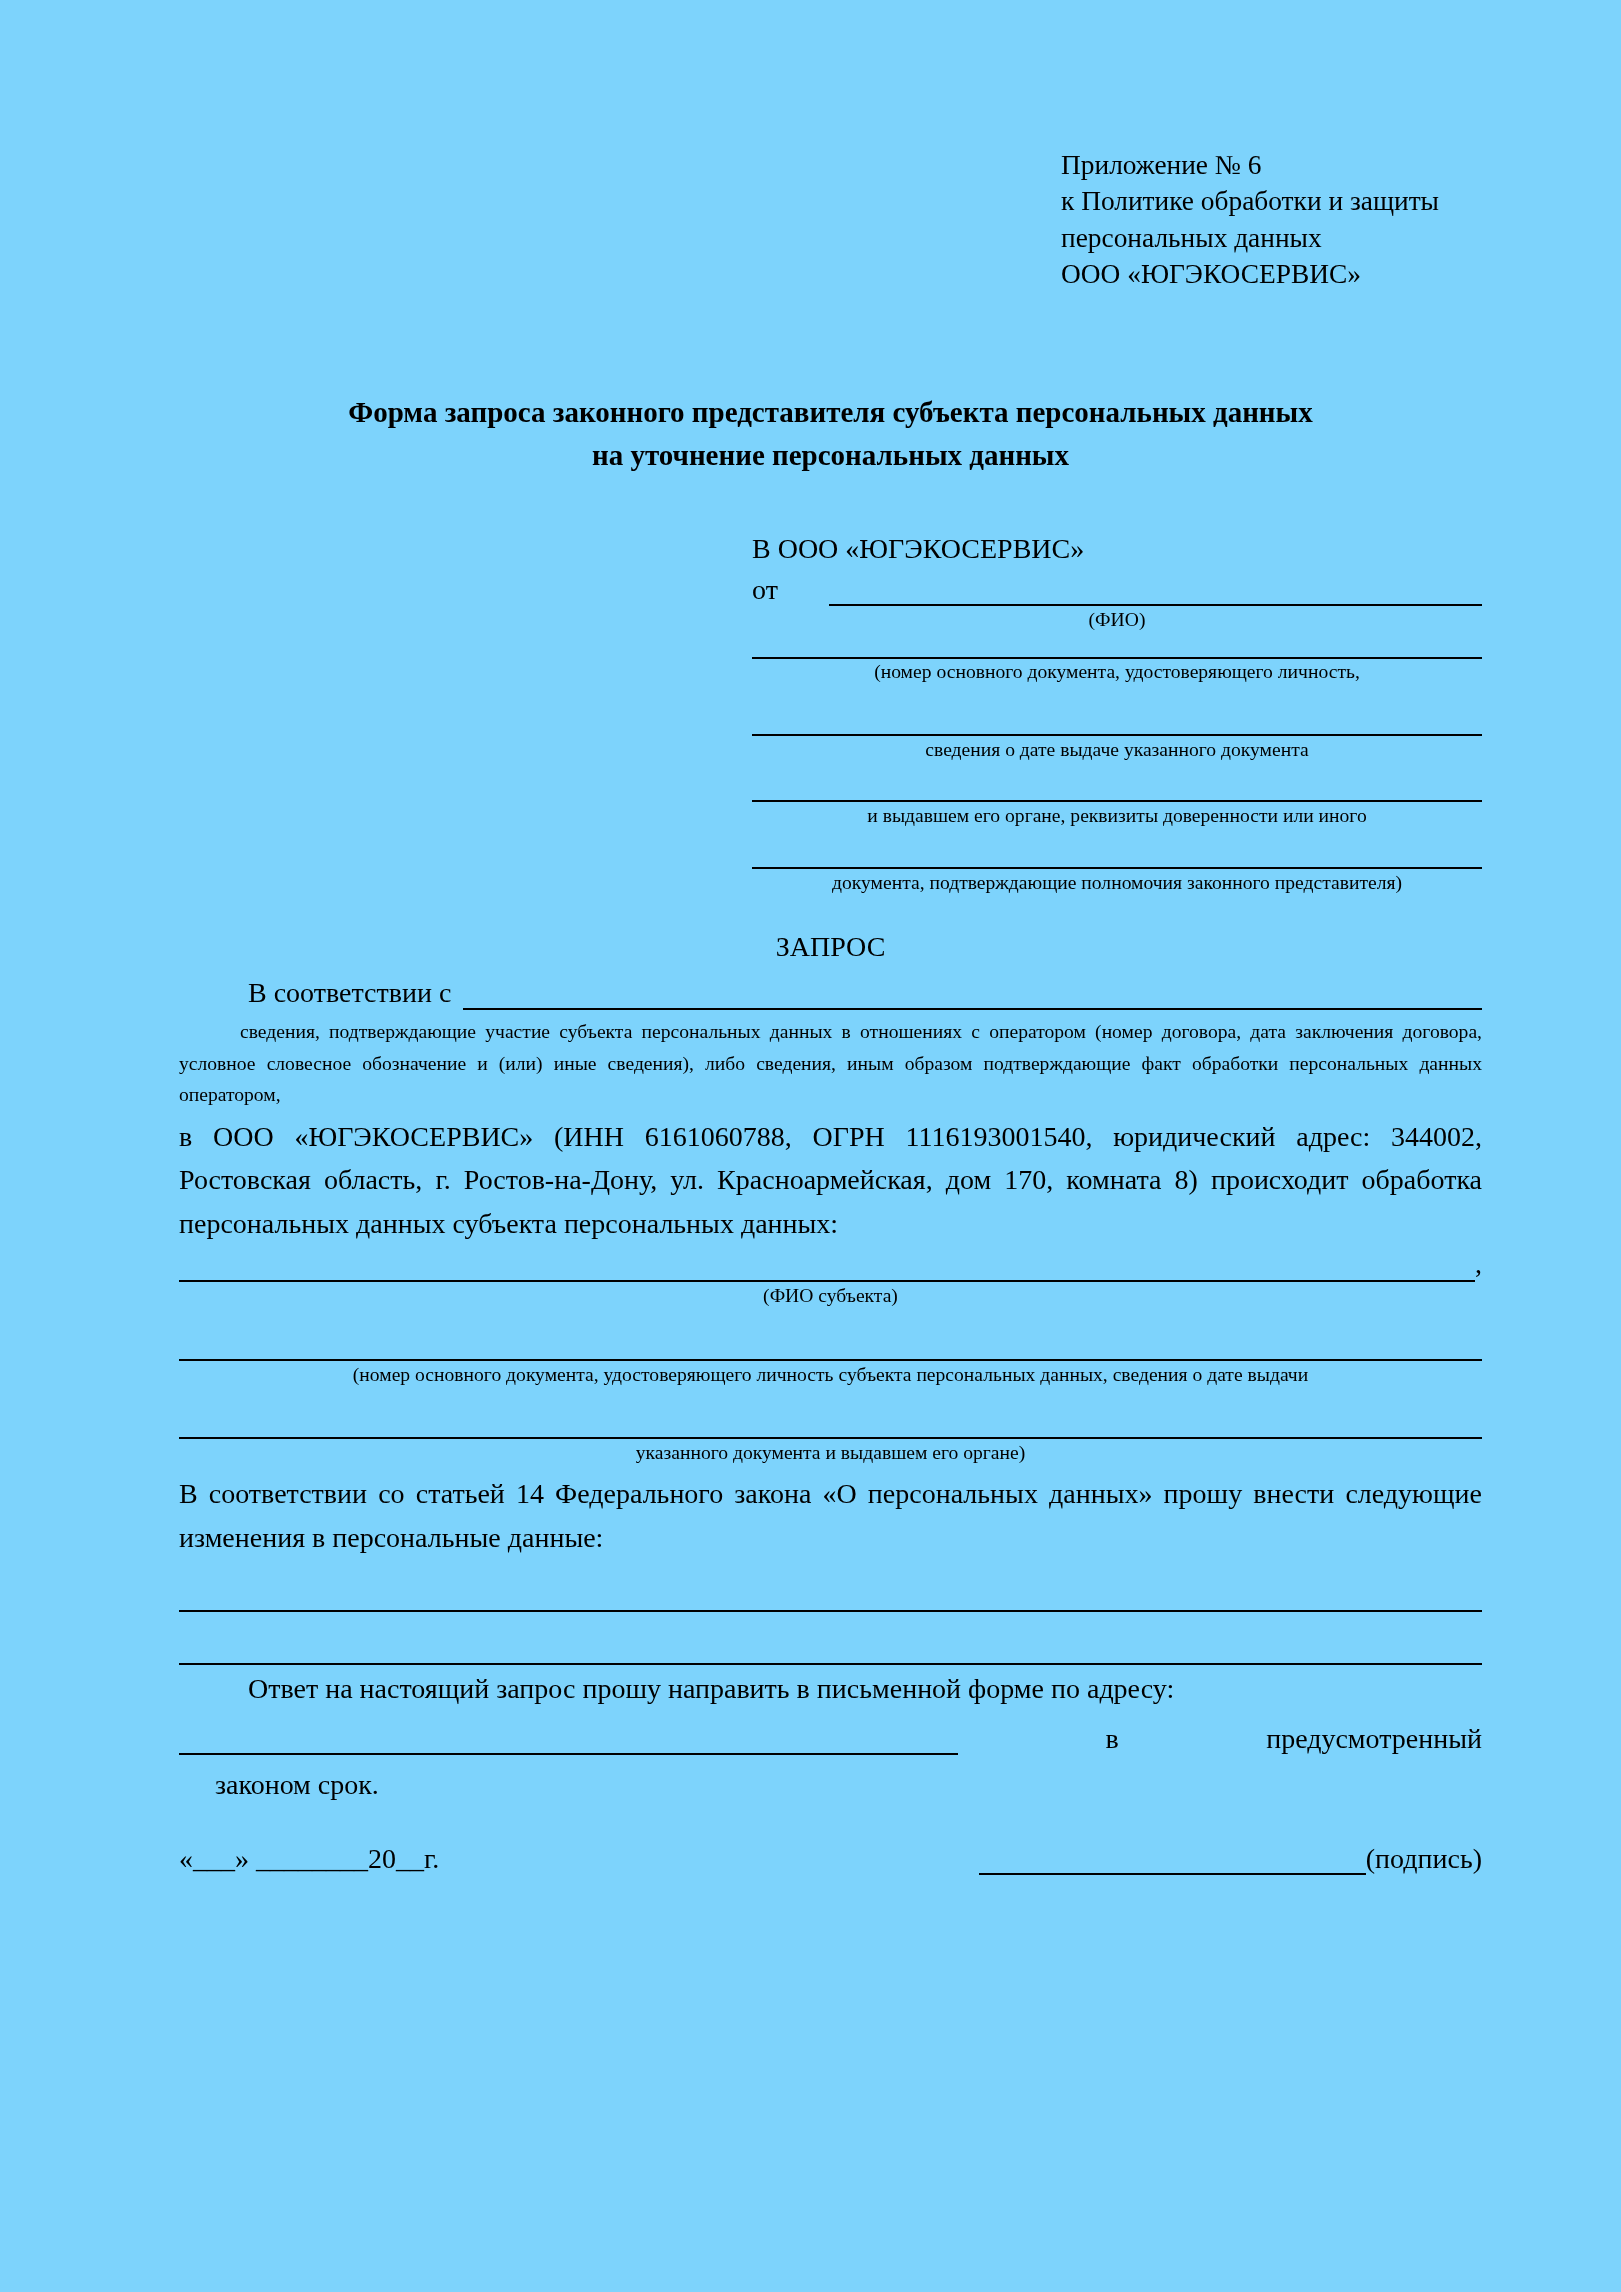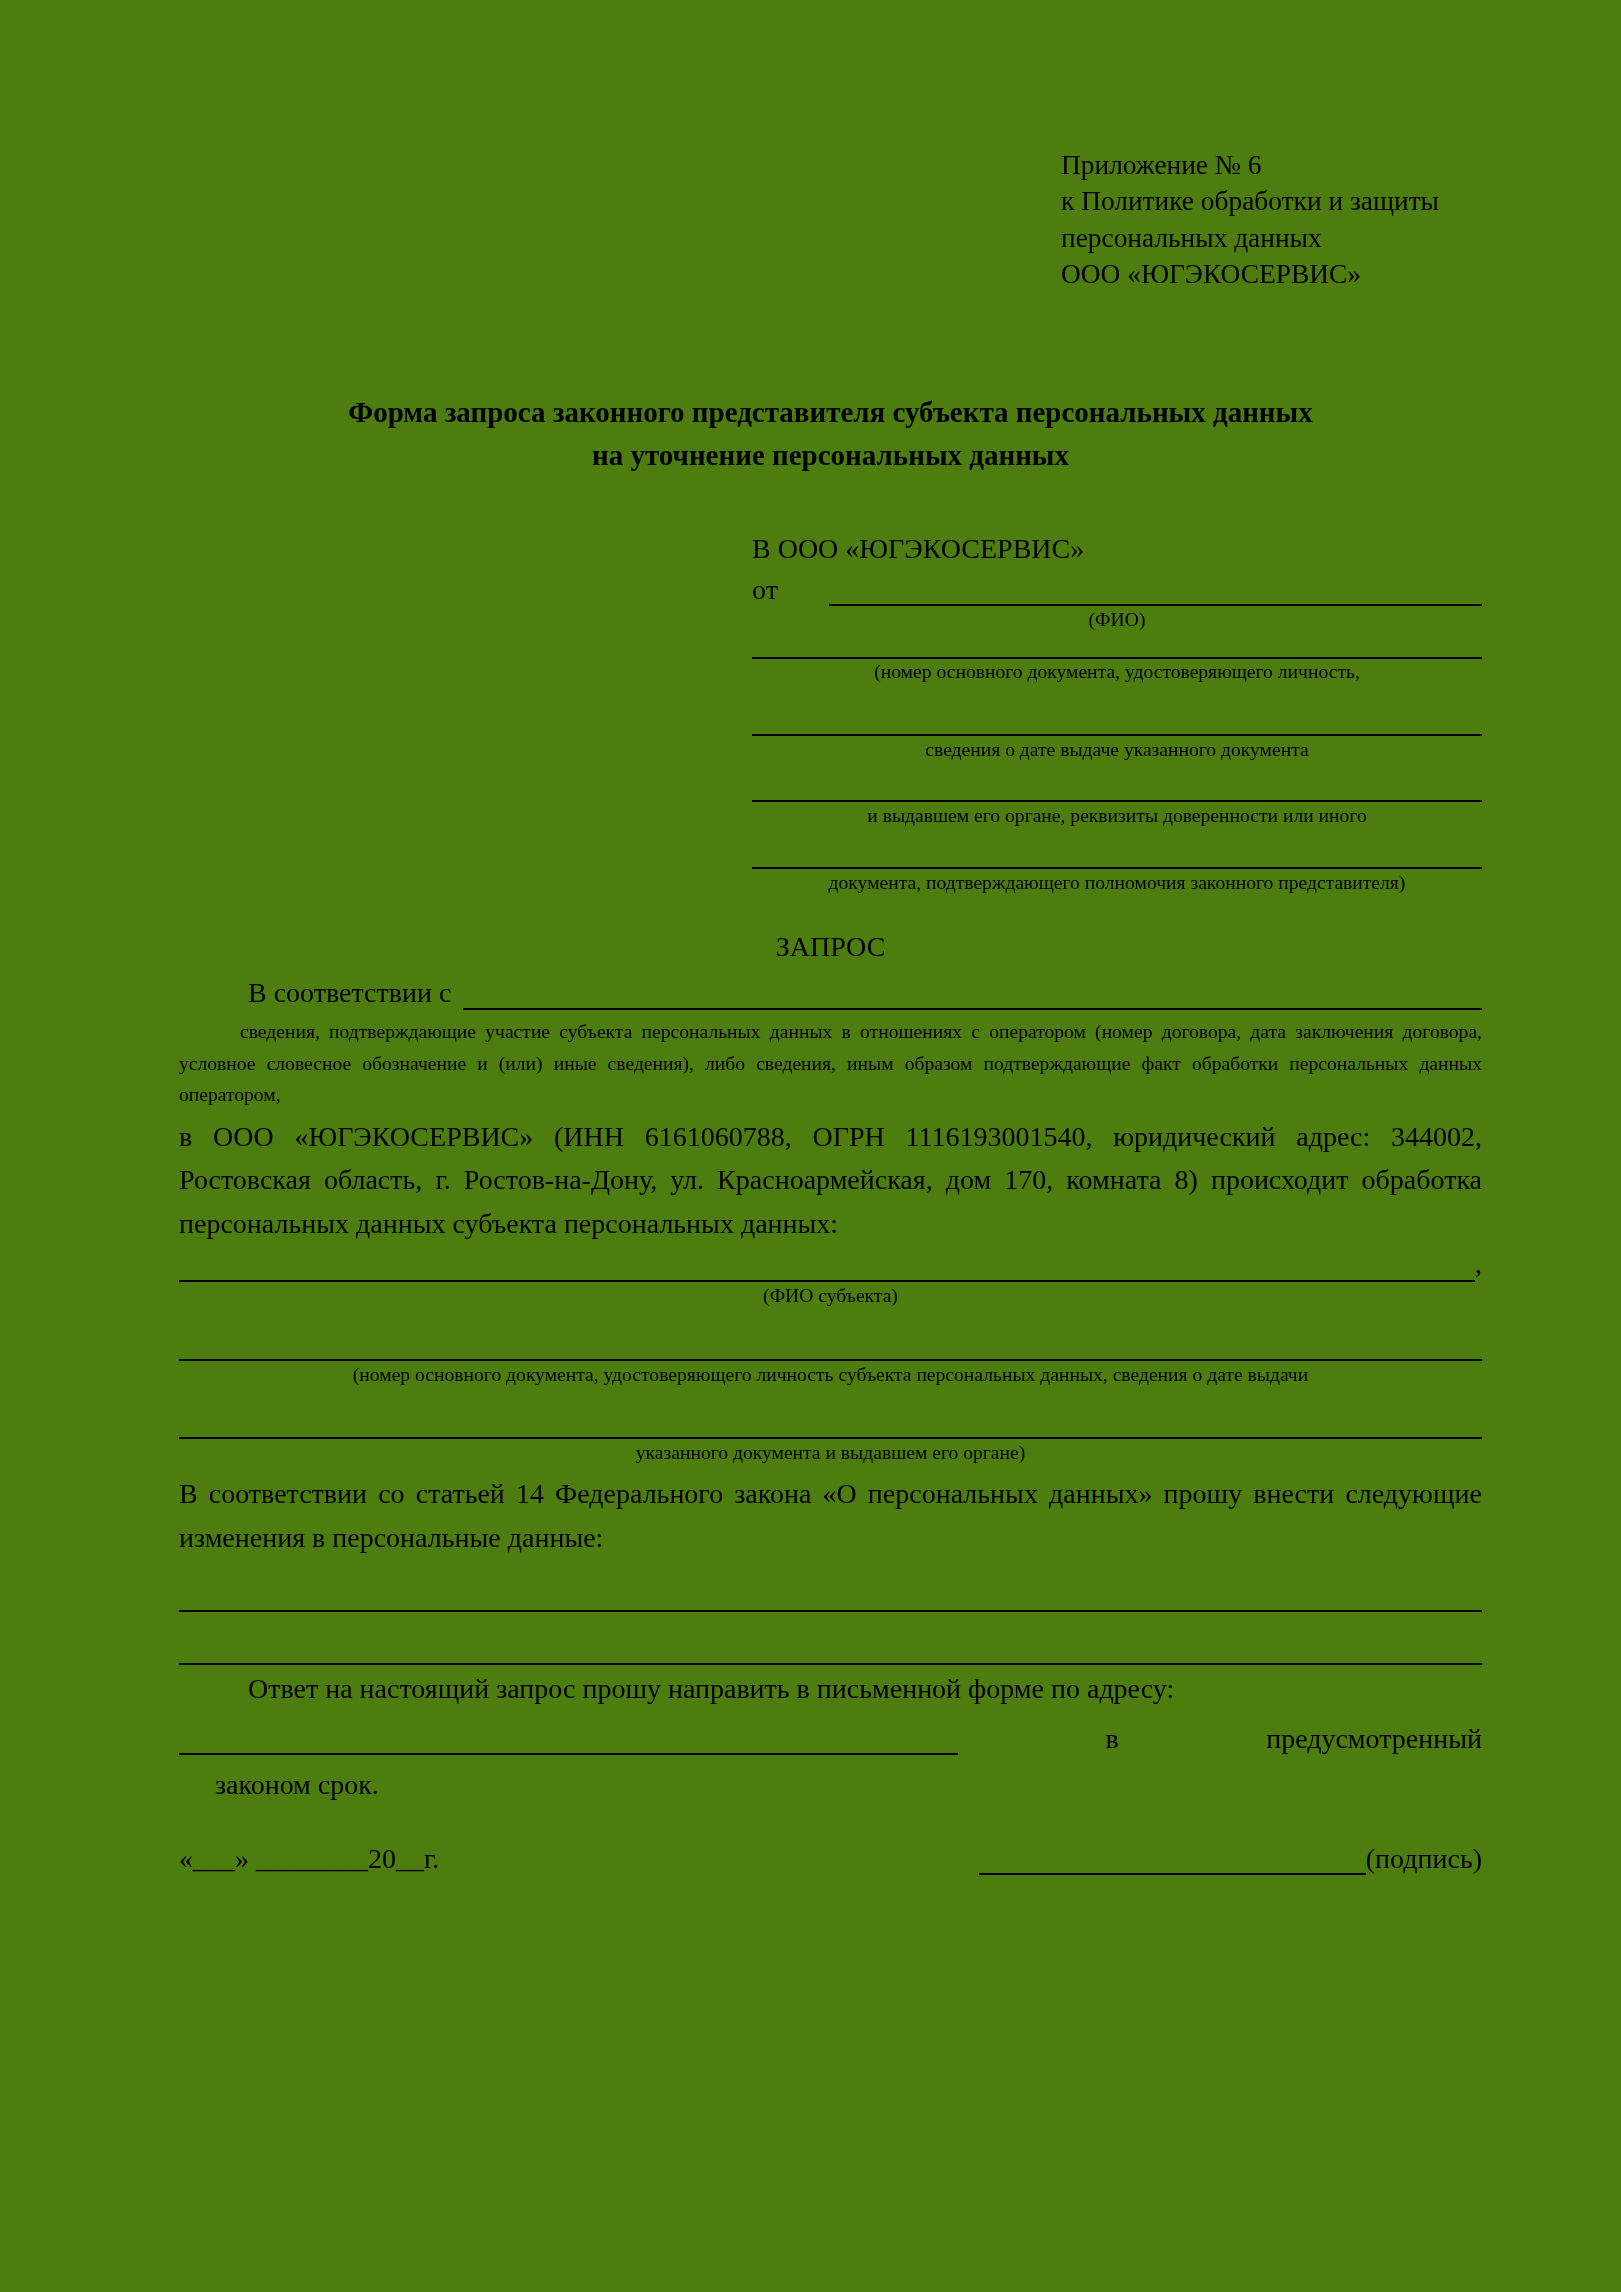--- a/index.html
+++ b/index.html
@@ -1,20 +1,20 @@
 <!DOCTYPE html>
 <html lang="ru"><head>
 <meta charset="utf-8">
 <style>
   html, body { margin: 0; padding: 0; background: #ffffff; }
   .page {
     position: relative;
     width: 1621px;
     height: 2293px;
-    background: #4d7c0f;
+    background: #7dd3fc;
     color: #000000;
     font-family: "Liberation Serif", "DejaVu Serif", serif;
     box-sizing: border-box;
     padding: 147px 139px 8px 179px;
     overflow: hidden;
   }
   
   .appendix {
     margin-left: auto;
     width: 421px;
@@ -113,21 +113,21 @@
     <div class="blank b26"></div>
     <div class="cap">(номер основного документа, удостоверяющего личность,</div>
 
     <div class="blank b51"></div>
     <div class="cap">сведения о дате выдаче указанного документа</div>
 
     <div class="blank b40"></div>
     <div class="cap">и выдавшем его органе, реквизиты доверенности или иного</div>
 
     <div class="blank b40"></div>
-    <div class="cap">документа, подтверждающего полномочия законного представителя)</div>
+    <div class="cap">документа, подтверждающие полномочия законного представителя)</div>
   </div>
 
   <div class="zapros-heading">ЗАПРОС</div>
 
   <div class="intro-row">
     <span class="label">В соответствии с</span>
     <span class="fill"></span>
   </div>
 
   <div class="note">сведения, подтверждающие участие субъекта персональных данных в отношениях с оператором (номер договора, дата заключения договора, условное словесное обозначение и (или) иные сведения), либо сведения, иным образом подтверждающие факт обработки персональных данных оператором,</div>

